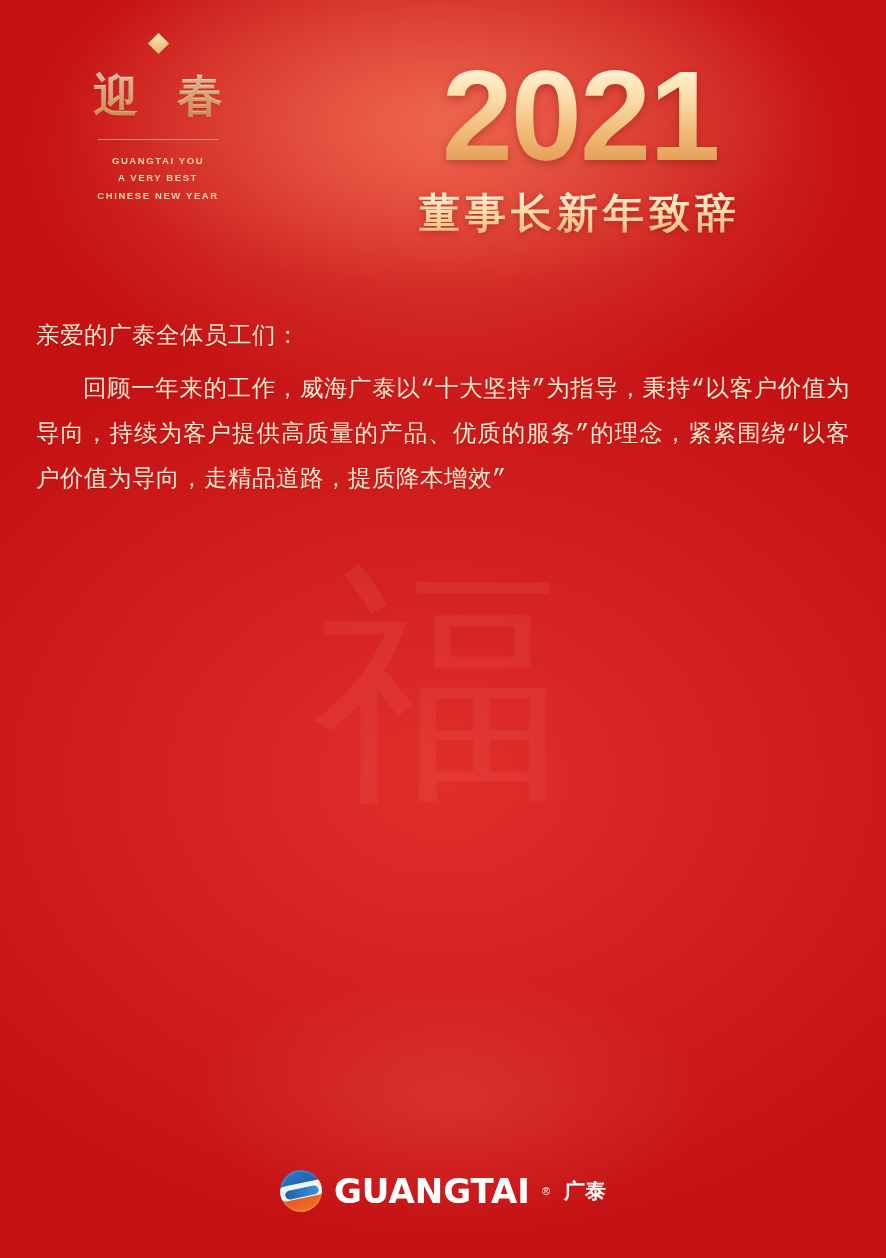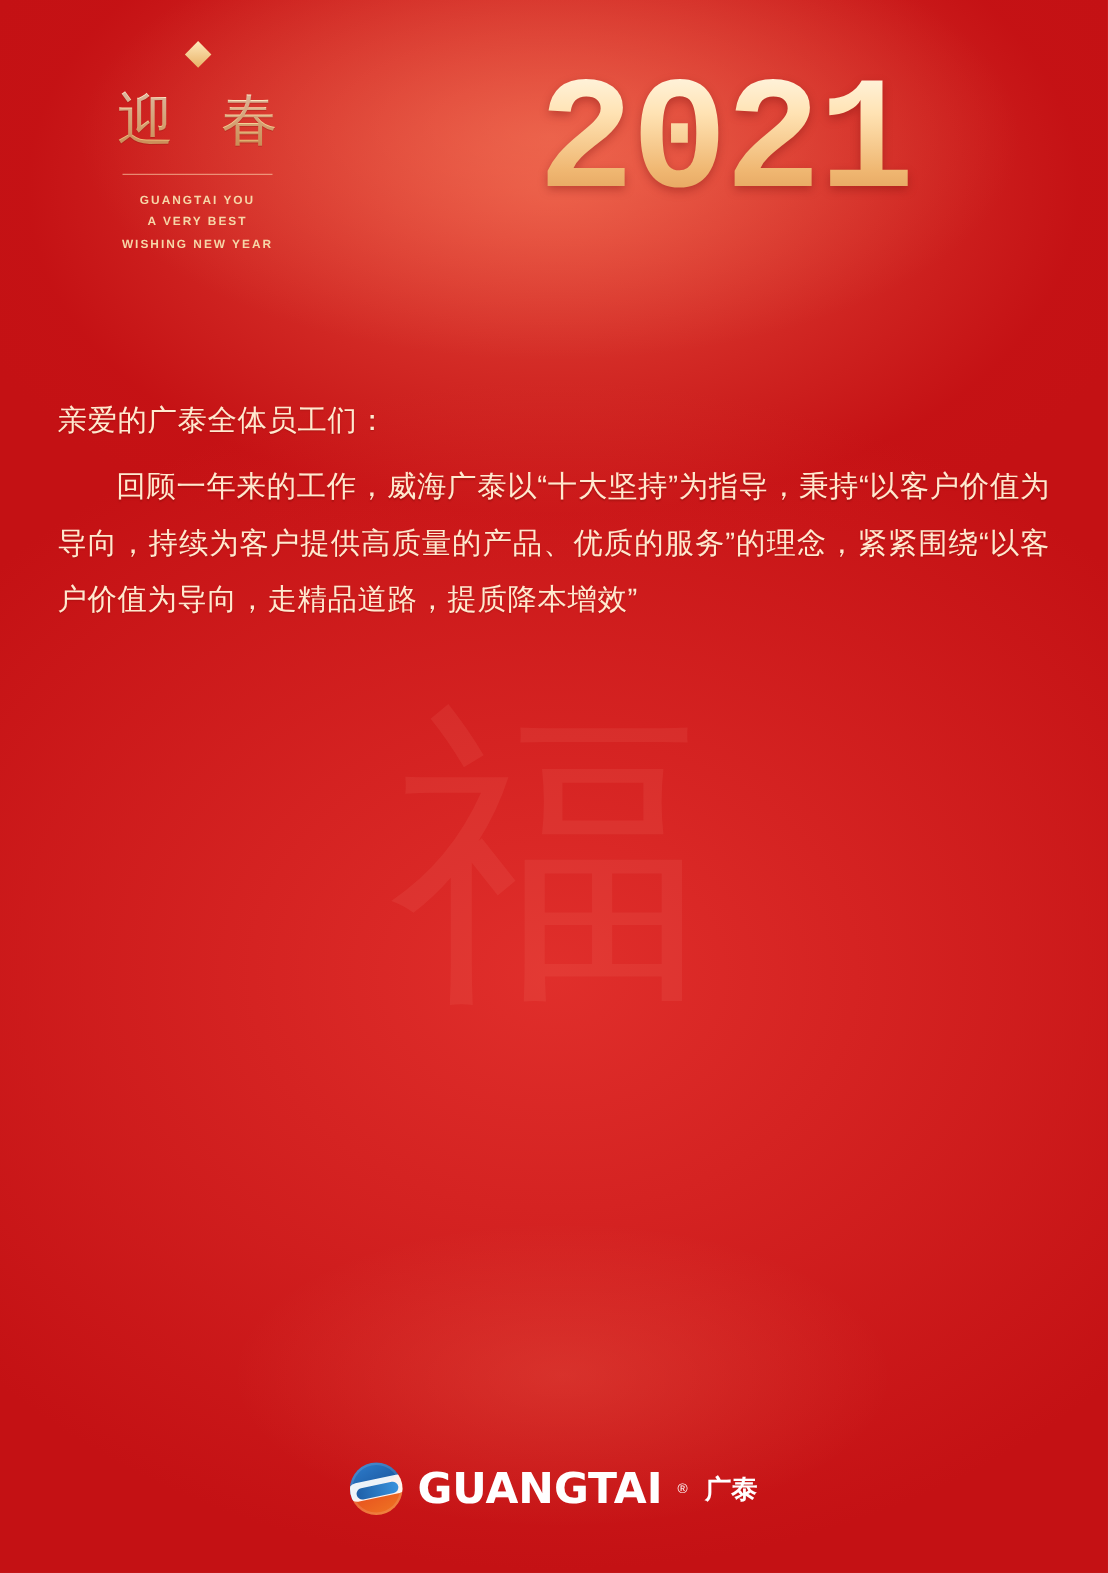--- a/index.html
+++ b/index.html
@@ -76,21 +76,21 @@
     background: linear-gradient(135deg, #ffe9bc, #e8b267);
     transform: rotate(45deg);
     margin: 0 auto 16px auto;
   }
   .seal-chars {
     font-family: "DejaVu Serif", "Liberation Serif", serif;
     font-size: 45px;
     line-height: 1.28;
     letter-spacing: 12px;
     text-indent: 12px;
-    font-weight: normal;
+    font-weight: bold;
     color: #ffe6c0;
     background: linear-gradient(180deg, #fff4dd 0%, #f3cf94 55%, #e0a85e 100%);
     -webkit-background-clip: text;
     background-clip: text;
     -webkit-text-fill-color: transparent;
     text-shadow: 0 1px 0 rgba(120,20,10,0.25);
   }
   .seal-rule {
     width: 120px;
     height: 1px;
@@ -106,21 +106,21 @@
   }
 
   .right-title {
     position: absolute;
     left: 330px;
     top: 52px;
     width: 500px;
     text-align: center;
   }
   .year {
-    font-family: Liberation Mono, monospace;
+    font-family: Liberation Sans, sans-serif;
     font-weight: bold;
     font-size: 128px;
     line-height: 1;
     letter-spacing: -2px;
     background: linear-gradient(180deg, #fff8e8 0%, #ffe3b4 30%, #f0b873 65%, #d98f48 100%);
     -webkit-background-clip: text;
     background-clip: text;
     -webkit-text-fill-color: transparent;
     filter: drop-shadow(0 3px 4px rgba(110,10,10,0.35));
   }
@@ -133,23 +133,23 @@
     background: linear-gradient(180deg, #fff6e4 0%, #ffdcab 45%, #eeb270 100%);
     -webkit-background-clip: text;
     background-clip: text;
     -webkit-text-fill-color: transparent;
     filter: drop-shadow(0 2px 3px rgba(110,10,10,0.35));
   }
 
   
   .letter {
     position: relative;
-    margin: 0 46px;
+    margin: 0 36px;
     color: #ffe9cf;
-    font-family: Liberation Sans, sans-serif;
+    font-family: Liberation Mono, monospace;
     font-size: 23.5px;
     line-height: 1.92;
     letter-spacing: 0.5px;
     text-shadow: 0 1px 1px rgba(120,15,10,0.35);
   }
   .salutation {
     margin: 14px 0 8px 0;
   }
   .para {
     margin: 0 0 6px 0;
@@ -233,25 +233,26 @@
   <div class="watermark">福</div>
 
   <div class="header">
 
     <div class="left-seal">
       <div class="diamond"></div>
       <div class="seal-chars">迎 春</div>
       <div class="seal-rule"></div>
       <div class="seal-en">GUANGTAI YOU</div>
       <div class="seal-en">A VERY BEST</div>
-      <div class="seal-en">WISHING NEW YEAR</div>
+      <div class="seal-en">CHINESE NEW YEAR</div>
     </div>
 
     <div class="right-title">
       <div class="year">2021</div>
+      <div class="year-sub">董事长新年致辞</div>
     </div>
 
   </div>
 
   <div class="letter">
     <div class="salutation">亲爱的广泰全体员工们：</div>
     <p class="para">回顾一年来的工作，威海广泰以“十大坚持”为指导，秉持“以客户价值为导向，持续为客户提供高质量的产品、优质的服务”的理念，紧紧围绕“以客户价值为导向，走精品道路，提质降本增效”</p>
   </div>
 
   <div class="footer">

